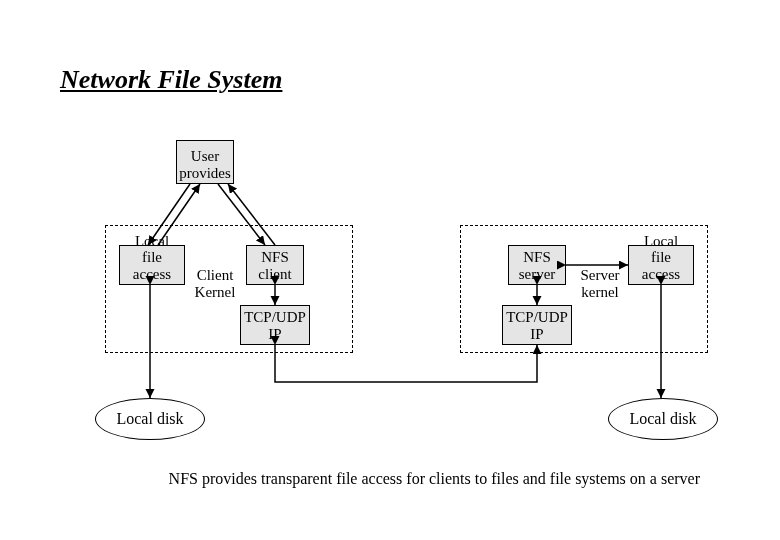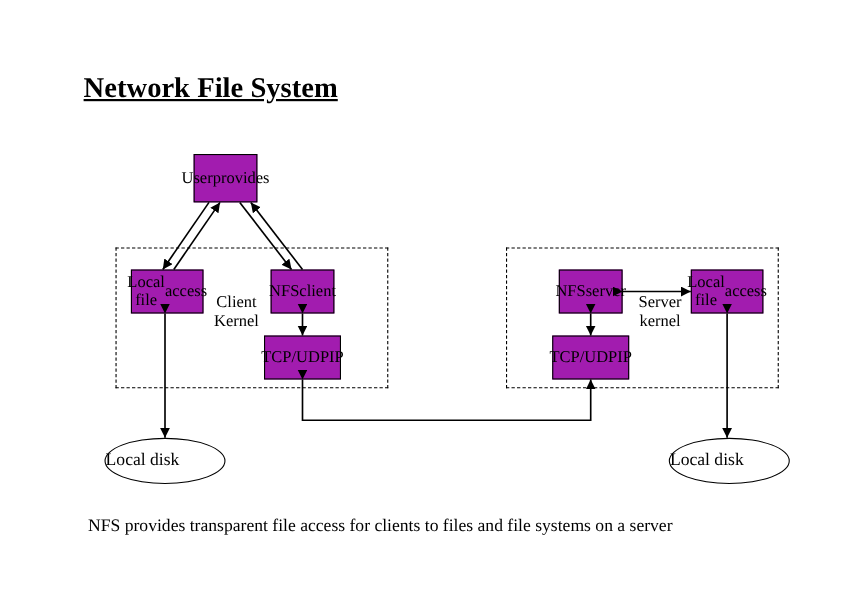--- a/index.html
+++ b/index.html
@@ -7,35 +7,36 @@
     margin: 0;
     padding: 0;
     width: 780px;
     height: 540px;
     font-family: "Times New Roman", Times, serif;
     background: #fff;
     position: relative;
   }
   .title {
     position: absolute;
-    left: 76px;
+    left: 60px;
     top: 65px;
     font-size: 26px;
     font-weight: bold;
     text-decoration: underline;
+    font-style: italic;
   }
   .box {
     position: absolute;
     border: 1.5px solid #000;
-    background: #a21caf;
+    background: #e5e5e5;
     font-size: 15px;
     text-align: center;
     display: flex;
-    flex-direction: row;
-    justify-content: center;
+    flex-direction: column;
+    justify-content: flex-end;
     align-items: center;
     line-height: 1.1;
     padding: 2px 4px;
   }
   .dashed-box {
     position: absolute;
     border: 1px dashed #000;
     background: transparent;
   }
   .label {
@@ -43,26 +44,27 @@
     font-size: 15px;
     text-align: center;
     line-height: 1.1;
   }
   .ellipse {
     position: absolute;
     border: 1.5px solid #000;
     border-radius: 50%;
     display: flex;
     align-items: center;
+    justify-content: center;
     font-size: 16px;
   }
   .caption {
     position: absolute;
     font-size: 16px;
-    text-align: left;
+    text-align: right;
   }
   svg.arrows {
     position: absolute;
     left: 0; top: 0;
     width: 780px; height: 540px;
     pointer-events: none;
   }
 </style>
 </head>
 <body>

